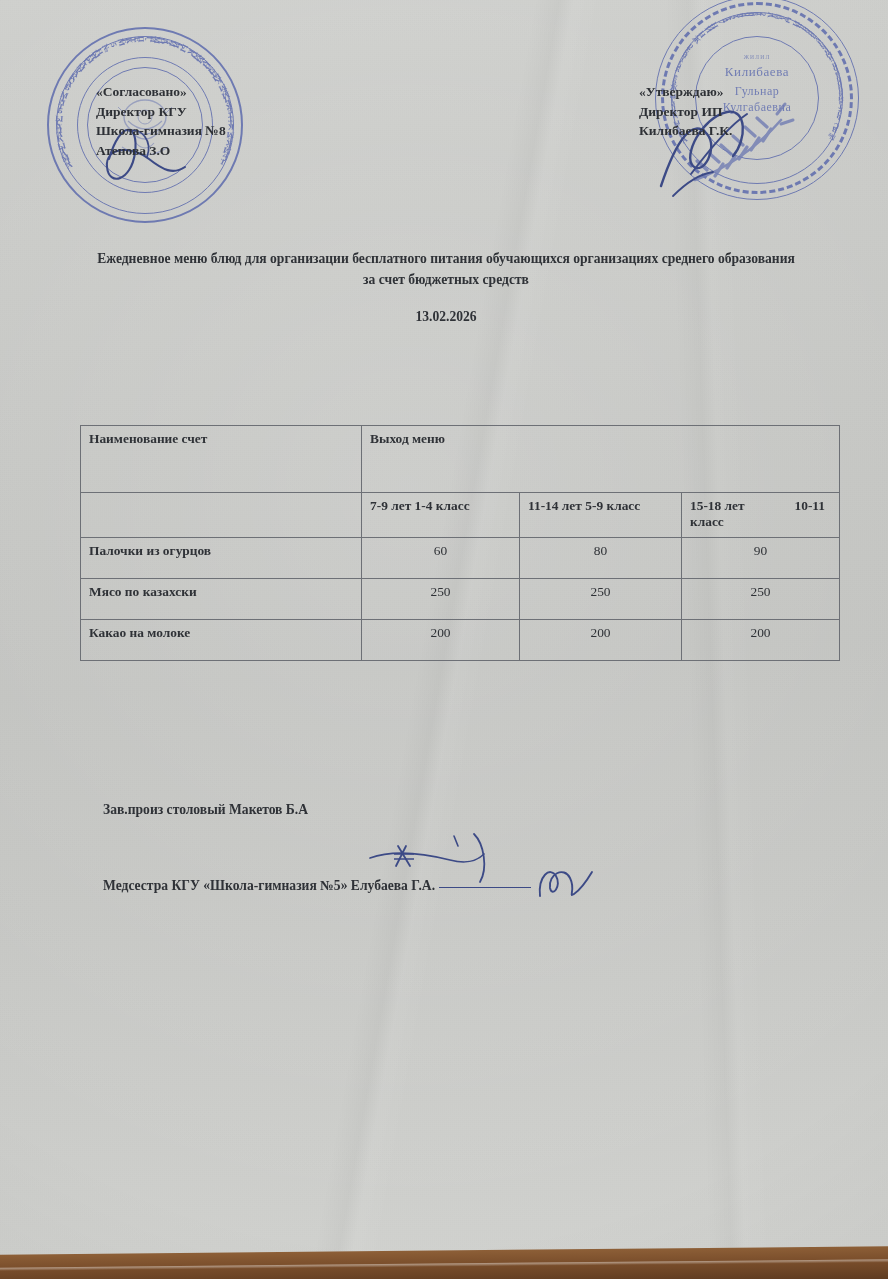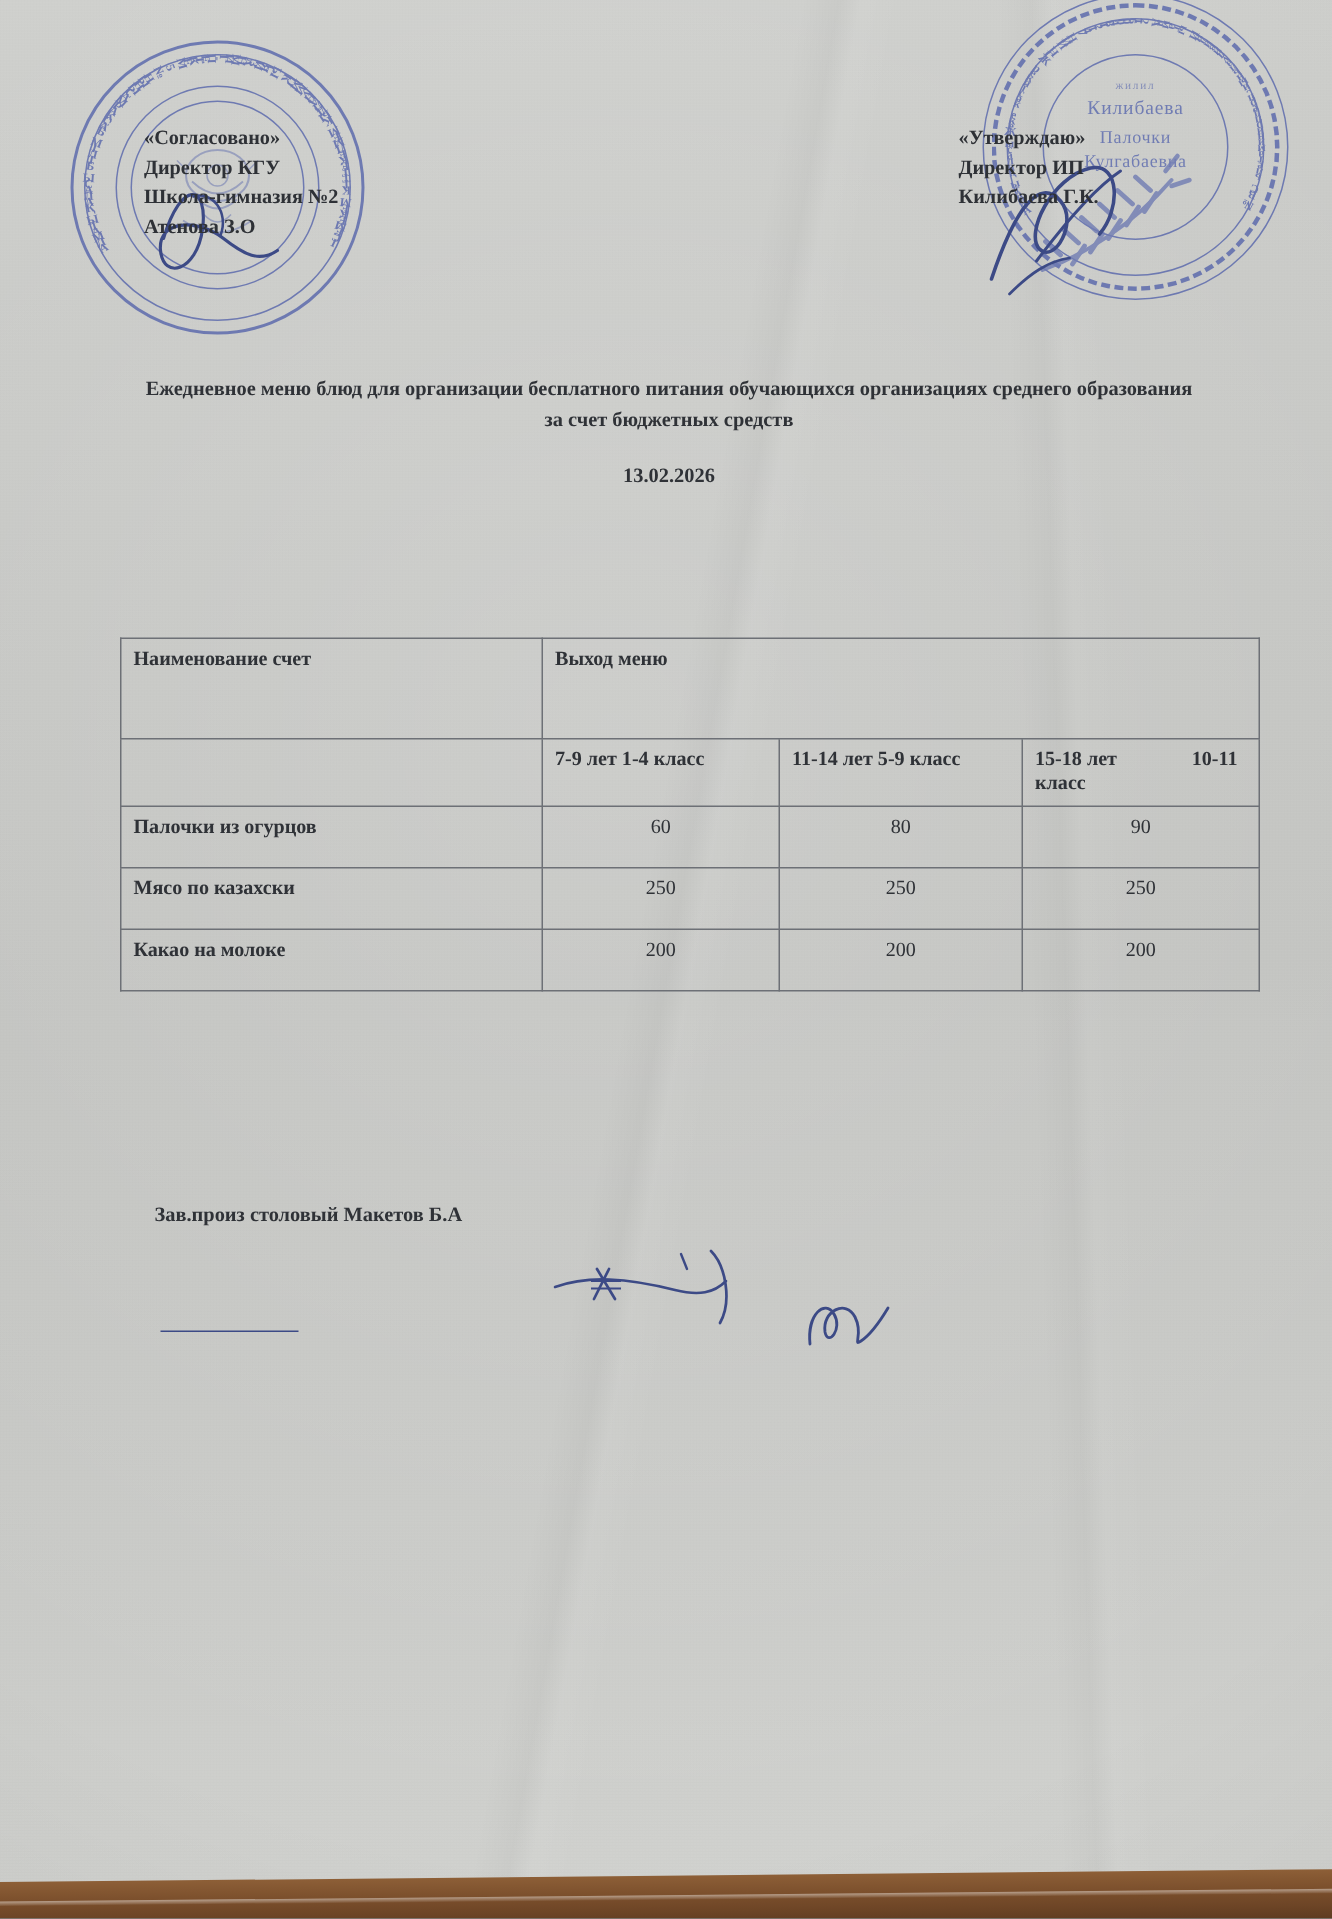--- a/index.html
+++ b/index.html
@@ -382,21 +382,21 @@
     </div>
 
     <div class="stamp" id="stamp-right">
       <div class="stamp-ink">
         <div class="ring r1"></div>
         <div class="ring r2"></div>
         <div class="ring r3"></div>
         <div class="ring r4"></div>
         <div class="stamp-inner-name" style="top:56px;font-size:7.5px;letter-spacing:1.2px;opacity:.8;">жилил</div>
         <div class="stamp-inner-name" style="top:68px;font-size:13px;font-weight:normal;letter-spacing:.6px;">Килибаева</div>
-        <div class="stamp-inner-name" style="top:88px;font-size:12px;font-weight:normal;letter-spacing:.5px;">Палочки</div>
+        <div class="stamp-inner-name" style="top:88px;font-size:12px;font-weight:normal;letter-spacing:.5px;">Гульнар</div>
         <div class="stamp-inner-name" style="top:104px;font-size:12px;font-weight:normal;letter-spacing:.5px;">Кулгабаевна</div>
         <div class="stamp-txt" id="stamp-right-arc">
             <span class="arc-char" style="font-size: 8px; font-weight: bold; transform: rotate(-120deg) translate(0px, -84px) rotate(90deg) translate(-50%, -50%);">А</span>
             <span class="arc-char" style="font-size: 8px; font-weight: bold; transform: rotate(-117.363deg) translate(0px, -84px) rotate(90deg) translate(-50%, -50%);">л</span>
             <span class="arc-char" style="font-size: 8px; font-weight: bold; transform: rotate(-114.725deg) translate(0px, -84px) rotate(90deg) translate(-50%, -50%);">м</span>
             <span class="arc-char" style="font-size: 8px; font-weight: bold; transform: rotate(-112.088deg) translate(0px, -84px) rotate(90deg) translate(-50%, -50%);">а</span>
             <span class="arc-char" style="font-size: 8px; font-weight: bold; transform: rotate(-109.451deg) translate(0px, -84px) rotate(90deg) translate(-50%, -50%);">т</span>
             <span class="arc-char" style="font-size: 8px; font-weight: bold; transform: rotate(-106.813deg) translate(0px, -84px) rotate(90deg) translate(-50%, -50%);">ы</span>
             <span class="arc-char" style="font-size: 8px; font-weight: bold; transform: rotate(-104.176deg) translate(0px, -84px) rotate(90deg) translate(-50%, -50%);"> </span>
             <span class="arc-char" style="font-size: 8px; font-weight: bold; transform: rotate(-101.538deg) translate(0px, -84px) rotate(90deg) translate(-50%, -50%);">қ</span>
@@ -495,21 +495,21 @@
       <svg class="sig" style="left:-4px;top:82px;width:170px;height:128px;" viewBox="0 0 170 128">
         <path d="M10 108 C26 60, 42 40, 56 56 C68 70, 52 98, 42 88 C32 78, 50 40, 76 34 C96 30, 96 62, 82 78" fill="none" stroke="#3c4a86" stroke-width="2.4" stroke-linecap="round"></path>
         <path d="M40 96 C58 72, 78 48, 96 36" fill="none" stroke="#3c4a86" stroke-width="2" stroke-linecap="round"></path>
         <path d="M22 118 C36 104, 48 96, 62 94" fill="none" stroke="#3c4a86" stroke-width="1.8" stroke-linecap="round"></path>
       </svg>
     </div>
 
     <div class="approval" id="approval-left">
       <span class="ln">«Согласовано»</span>
       <span class="ln">Директор КГУ</span>
-      <span class="ln">Школа-гимназия №2</span>
+      <span class="ln">Школа-гимназия №8</span>
       <span class="ln">Атенова З.О</span>
     </div>
 
     <div class="approval" id="approval-right">
       <span class="ln">«Утверждаю»</span>
       <span class="ln">Директор ИП</span>
       <span class="ln">Килибаева Г.К.</span>
     </div>
 
     <div id="doc-title">
@@ -567,21 +567,21 @@
     </div>
     <svg class="sig" style="left:366px;top:832px;width:150px;height:54px;" viewBox="0 0 150 54">
       <path d="M4 26 C26 18, 52 20, 84 28 C100 32, 110 30, 118 22" fill="none" stroke="#3c4a86" stroke-width="1.7" stroke-linecap="round"></path>
       <path d="M32 14 L44 34 M40 14 L30 34" stroke="#3c4a86" stroke-width="1.8" stroke-linecap="round"></path>
       <path d="M28 22 L48 22 M28 27 L48 27" stroke="#3c4a86" stroke-width="1.4"></path>
       <path d="M108 2 C118 12, 122 36, 114 50" fill="none" stroke="#3c4a86" stroke-width="1.8" stroke-linecap="round"></path>
       <path d="M88 4 L92 14" stroke="#3c4a86" stroke-width="1.6" stroke-linecap="round"></path>
     </svg>
 
     <div class="footline" id="foot-2">
-      <span class="sig-rule" style="width:92px;margin-left:4px;"></span>
+      <span>Медсестра КГУ «Школа-гимназия №5» Елубаева Г.А.</span><span class="sig-rule" style="width:92px;margin-left:4px;"></span>
     </div>
     <svg class="sig" style="left:530px;top:862px;width:66px;height:42px;" viewBox="0 0 66 42">
       <path d="M10 34 C8 14, 20 4, 26 14 C32 24, 22 36, 20 26 C18 12, 34 4, 40 16 C46 28, 38 36, 44 32 C50 28, 56 20, 62 10" fill="none" stroke="#3c4a86" stroke-width="1.9" stroke-linecap="round"></path>
     </svg>
 
   </div>
 
   <div class="table-edge"></div>
   <div class="table-edge-hi"></div>
 </div>

